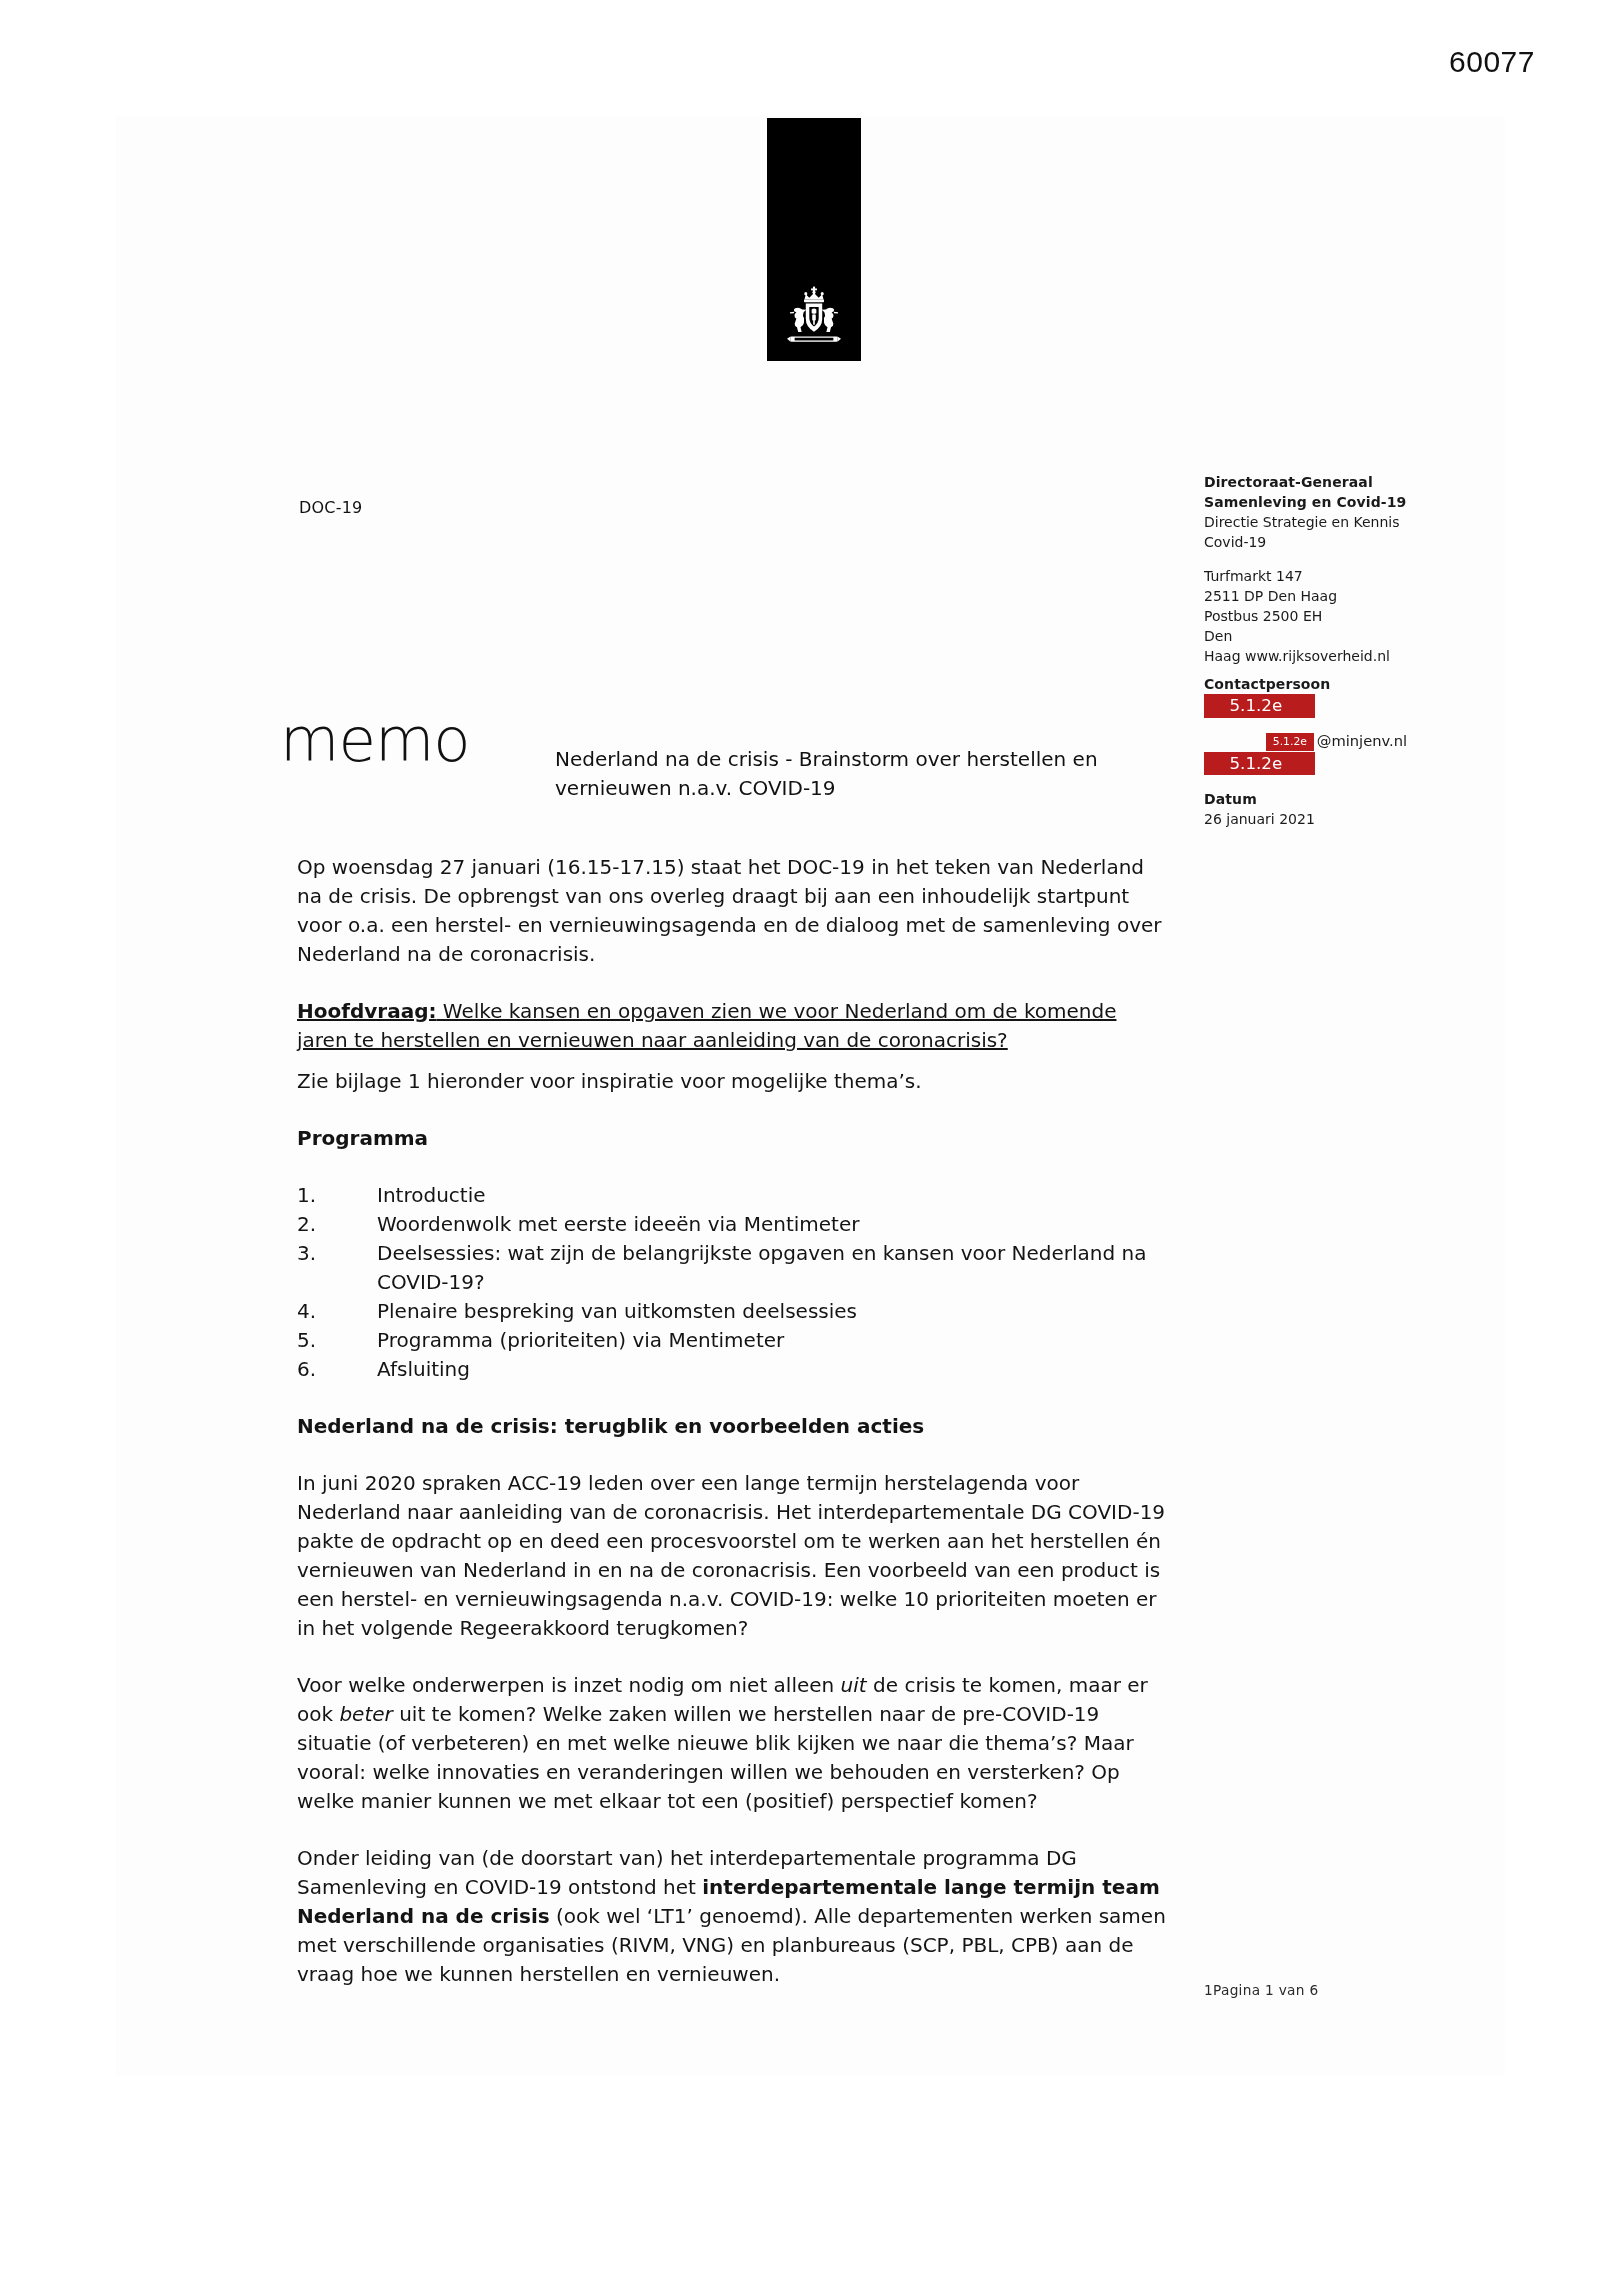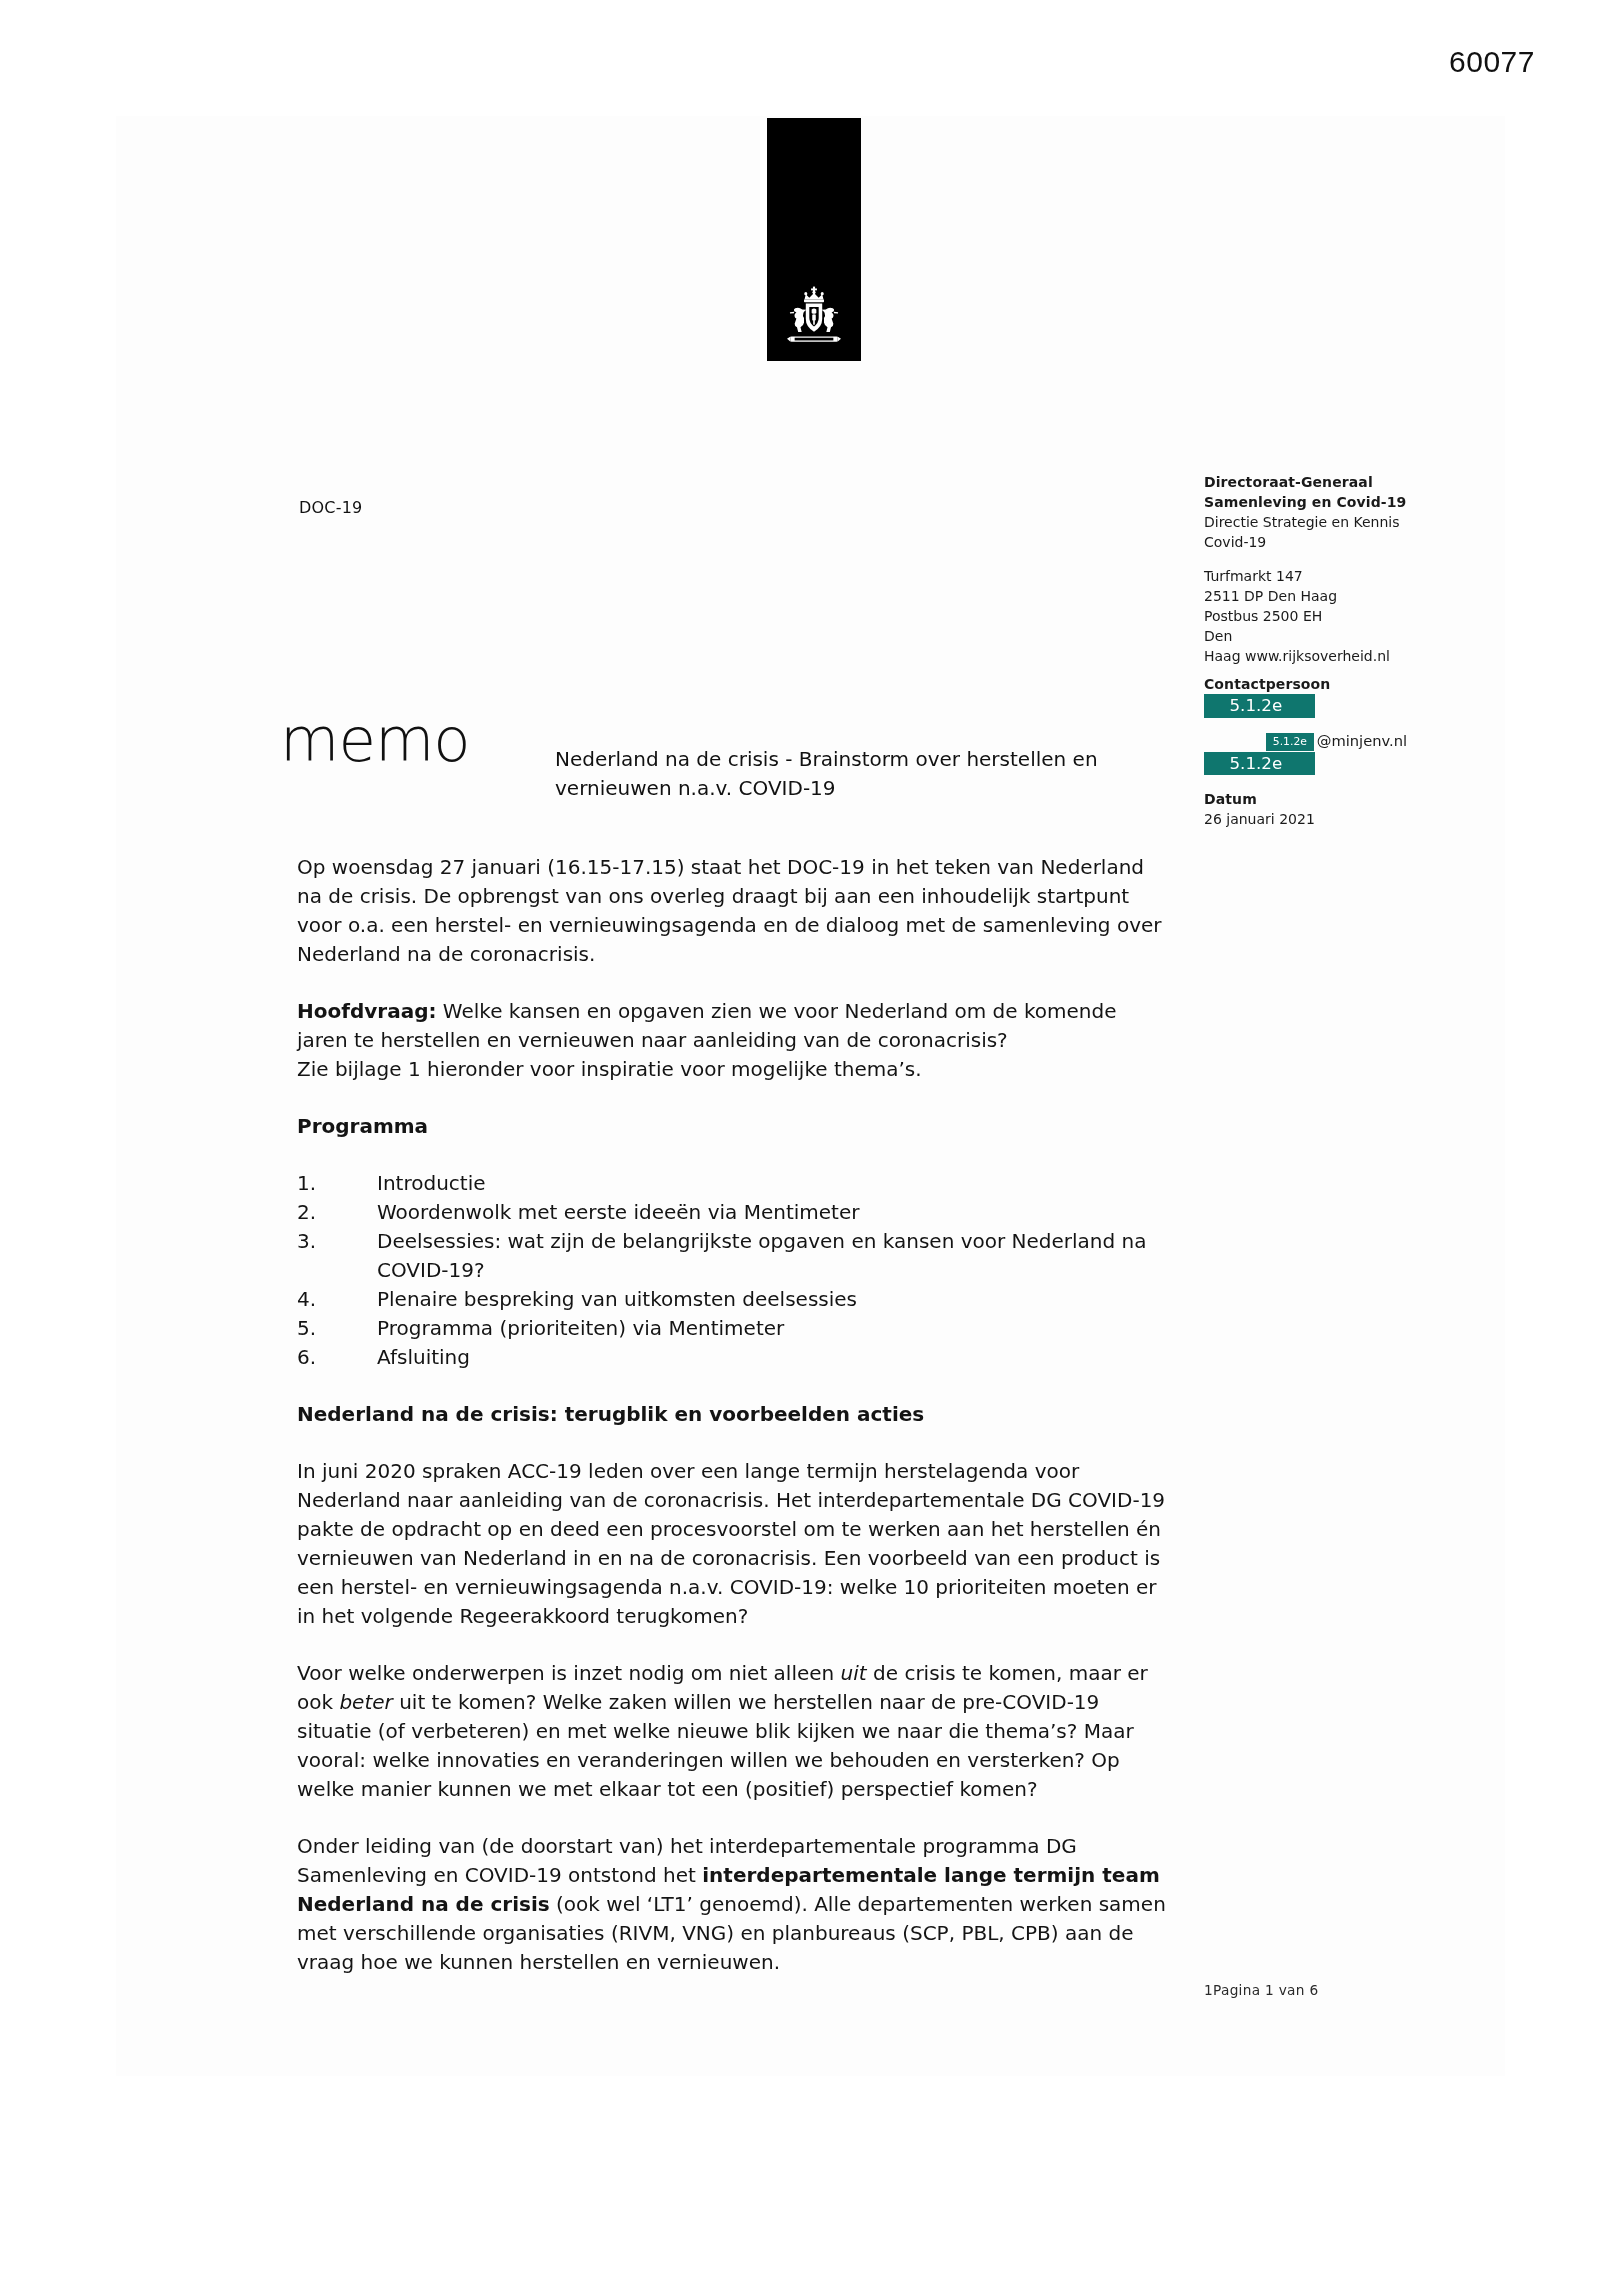--- a/index.html
+++ b/index.html
@@ -106,21 +106,21 @@
     letter-spacing: 0.1px;
   }
   #sidebar .sb-gap {
     height: 13.7px;
   }
   #sidebar .sb-gap-sm {
     height: 8.8px;
   }
   .redaction {
     display: inline-block;
-    background: #0f766e;
+    background: #b91c1c;
     color: #ffffff;
     padding: 1px 9.8px 2px 9.8px;
     font-size: 16.7px;
     line-height: 20.6px;
     vertical-align: middle;
   }
   .redaction.small {
     font-size: 10.8px;
     line-height: 13.7px;
     padding: 2px 6.9px 2px 6.9px;
@@ -151,21 +151,22 @@
     width: 872px;
     font-family: "DejaVu Sans", sans-serif;
     font-size: 20px;
     line-height: 29px;
     color: #141414;
   }
   #body-copy p {
     margin: 0 0 28px 0;
   }
   #body-copy p.tight {
-    margin-bottom: 0;
+    margin-bottom: 12px;
+    text-decoration: underline;
   }
   #body-copy b {
     font-weight: bold;
   }
   #body-copy i {
     font-style: italic;
   }
   .prog-head {
     font-weight: bold;
     margin: 0;

